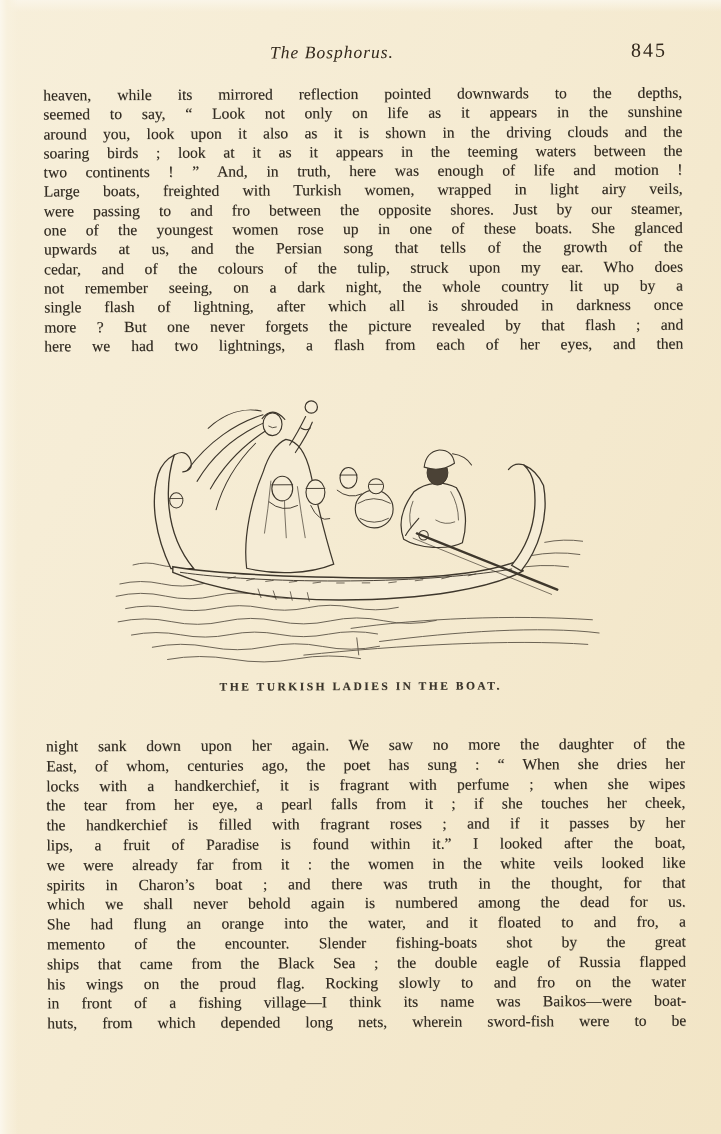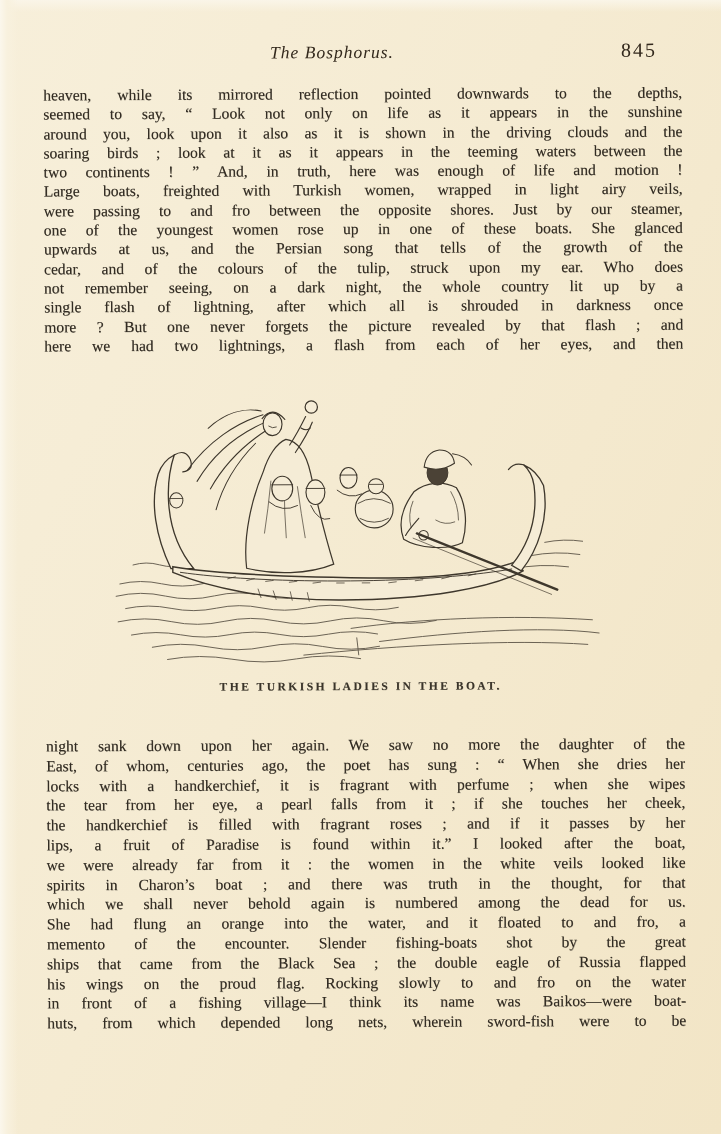--- a/index.html
+++ b/index.html
@@ -23,21 +23,21 @@
     transform-origin:50% 45%;
   }
   .runhead{
     position:absolute;top:42px;left:45px;width:638px;height:24px;
   }
   .run-title{
     position:absolute;left:0;right:60px;text-align:center;
     font-style:italic;font-size:17.5px;letter-spacing:1px;color:#33291d;
   }
   .page-num{
-    position:absolute;right:24px;top:-2px;
+    position:absolute;right:14px;top:-2px;
     font-size:20px;letter-spacing:2px;color:#33291d;
   }
   .para{
     position:absolute;left:45px;width:639px;
     font-size:15.6px;color:#322c23;
     text-shadow:0.3px 0.3px 0 rgba(50,44,35,0.45);
   }
   .para .line{
     text-align:justify;text-align-last:justify;
     white-space:nowrap;overflow:hidden;

